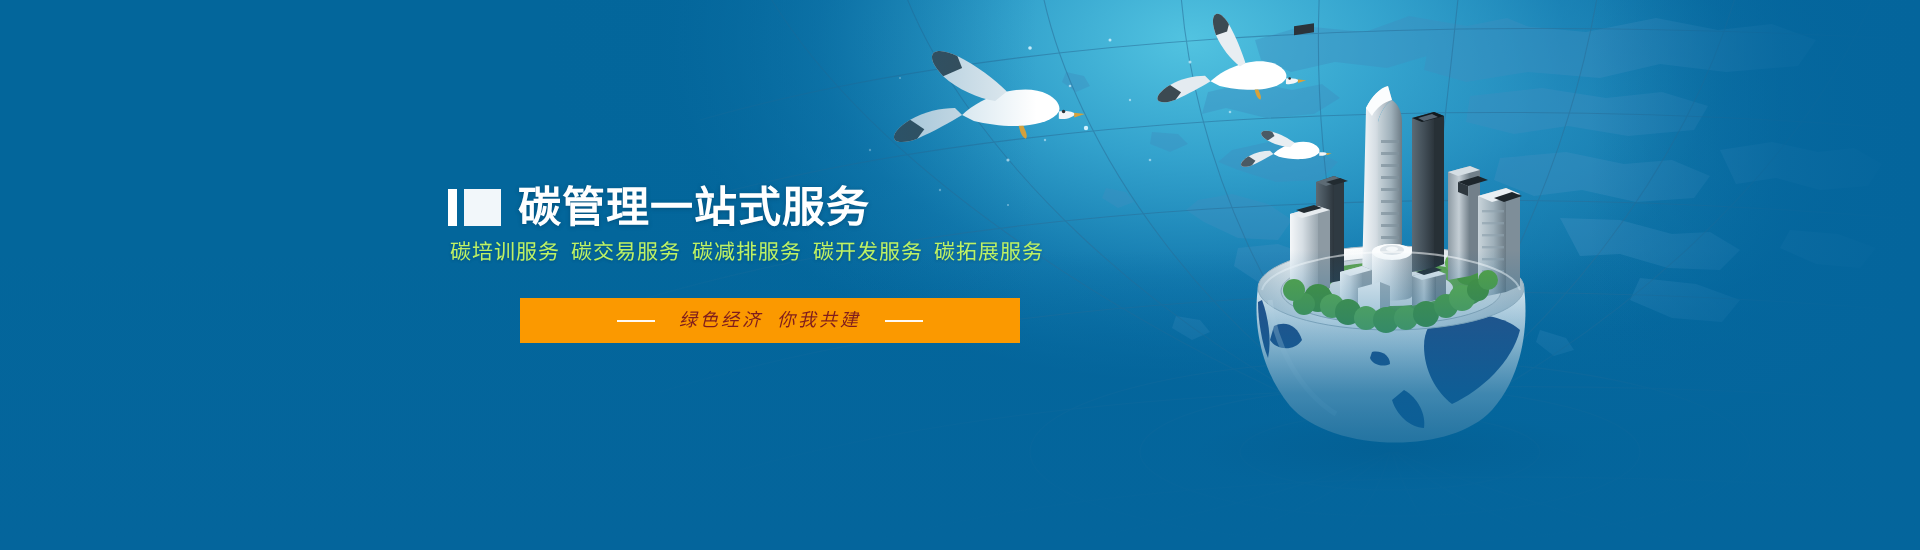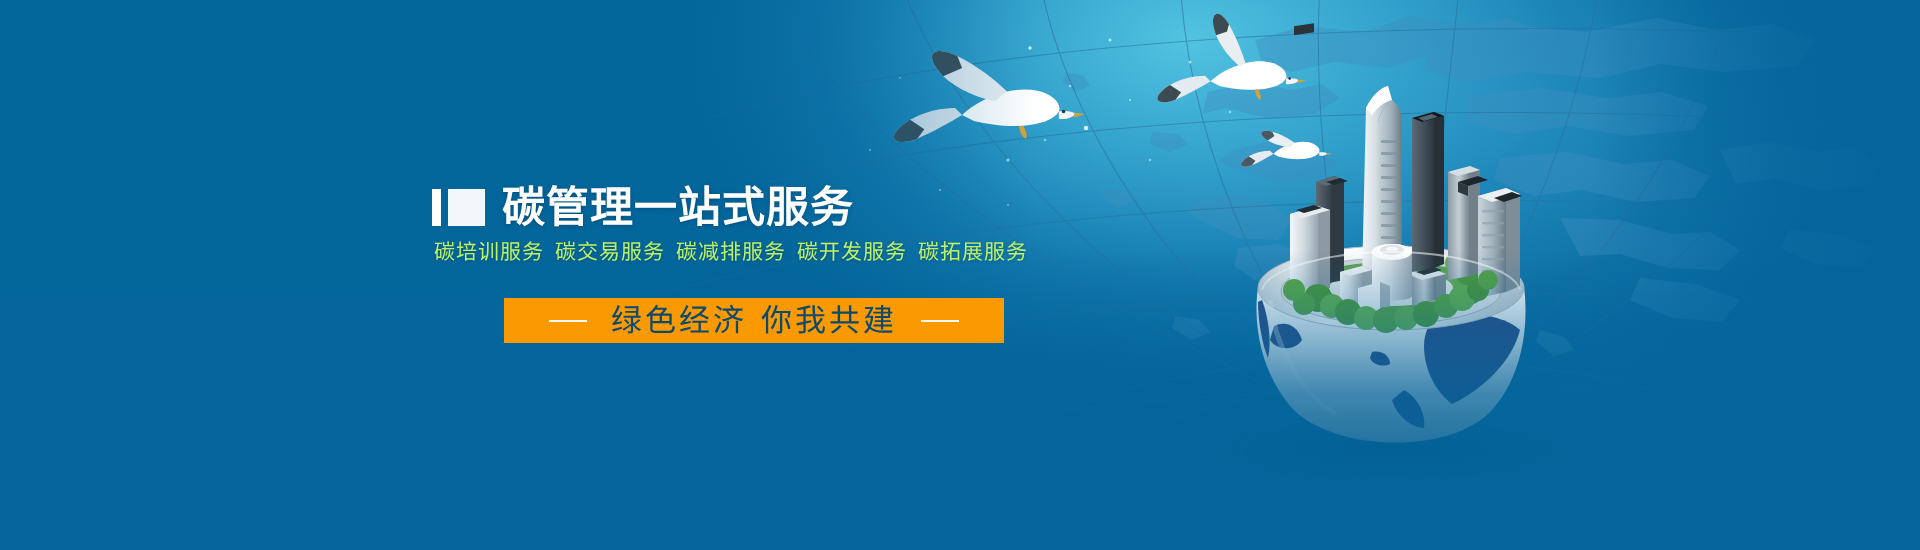--- a/index.html
+++ b/index.html
@@ -43,21 +43,21 @@
     position:absolute;top:0;right:0;width:330px;height:100%;
     background:linear-gradient(90deg,rgba(4,101,156,0) 0%,rgba(4,101,156,.78) 58%,#04659c 100%);
   }
 
   
   .layer{position:absolute;inset:0;width:1920px;height:550px;}
 
   
   .content{
     position:absolute;
-    left:432px;top:182px;
+    left:448px;top:182px;
     width:760px;
   }
   .title-row{display:flex;align-items:center;height:50px;}
   .logo-mark{display:flex;align-items:center;gap:7px;margin-right:17px;}
   .logo-bar{width:9px;height:37px;background:#ffffff;}
   .logo-sq{width:37px;height:37px;background:#f2f7fa;}
   .title{
     color:#ffffff;
     font-size:43px;
     line-height:46px;
@@ -89,25 +89,26 @@
     justify-content:center;
     gap:24px;
   }
   .ob-dash{
     display:inline-block;
     width:38px;height:2px;
     background:#ffffff;
     opacity:.95;
   }
   .ob-text{
-    color:#0c4a6e;
-    font-size:31px;
+    color:#7f1d1d;
+    font-size:18px;
     line-height:25px;
     letter-spacing:3px;
     white-space:nowrap;
+    font-style:italic;
   }
   .ob-text .sep{display:inline-block;width:14px;}
 
   .tagline{
     margin-top:18px;
     margin-left:74px;
     width:500px;
     text-align:center;
     color:#c3d6e4;
     font-size:15px;

